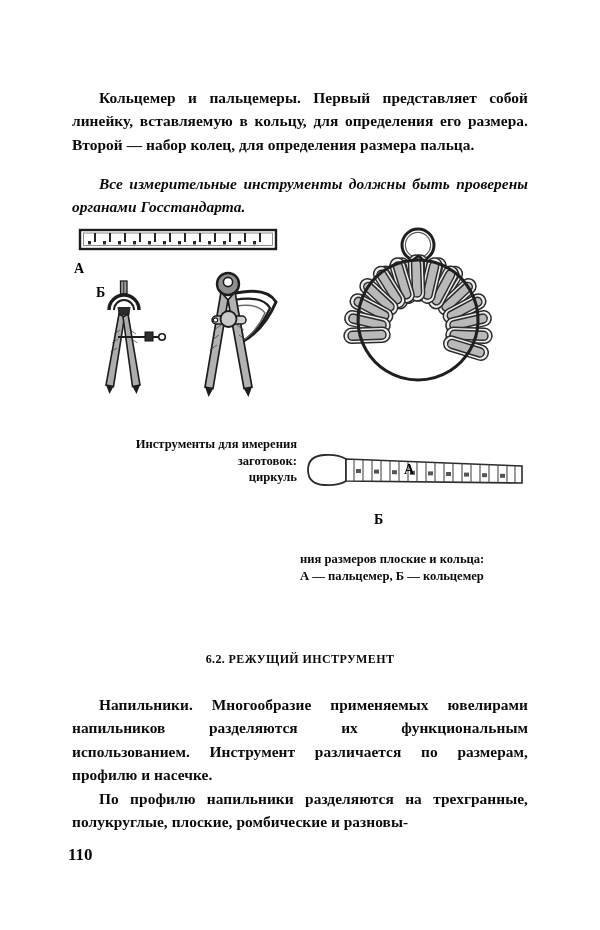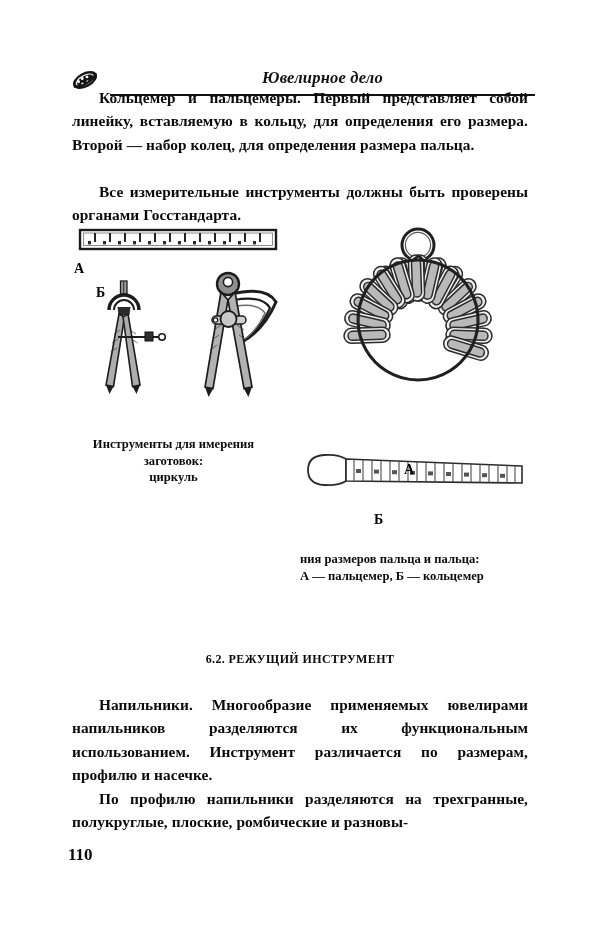--- a/index.html
+++ b/index.html
@@ -70,21 +70,21 @@
     text-align: justify;
     text-justify: inter-word;
     color: #0b0b0b;
     letter-spacing: 0.05px;
   }
   .body-text p {
     margin: 0;
     text-indent: 27px;
   }
   .p1 { top: 86px; }
-  .p2 { top: 180px; }
+  .p2 { top: 172px; font-style: italic; }
   .p3 { top: 693px; }
   .p4 { top: 787px; }
 
   .sec-head {
     position: absolute;
     left: 72px;
     top: 652px;
     width: 456px;
     text-align: center;
     font-weight: bold;
@@ -108,24 +108,24 @@
   .fig-right { left: 300px; top: 222px; width: 245px; height: 310px; }
 
   .caption {
     position: absolute;
     font-weight: bold;
     font-size: 12.6px;
     line-height: 16.5px;
     color: #0b0b0b;
   }
   .cap-left {
-    left: 56px;
+    left: 62px;
     top: 436px;
     width: 235px;
-    text-align: center;
+    text-align: right;
   }
   .cap-right {
     left: 300px;
     top: 551px;
     width: 245px;
     text-align: left;
   }
   .cap-line { display: block; white-space: nowrap; }
   .cap-right .cap-line { white-space: normal; }
 
@@ -140,41 +140,20 @@
   .lbl-a-gauge   { left: 404px; top: 462px; }
   .lbl-b-gauge   { left: 374px; top: 512px; }
 
   svg { display: block; overflow: visible; }
 </style>
 </head>
 <body>
 
 <div class="page">
 
-  <div class="header">
-
-    <div class="header-icon">
-      <svg width="30" height="28" viewBox="0 0 30 28">
-        <g transform="rotate(-28 15 14)">
-          <ellipse cx="15" cy="14" rx="13" ry="7.5" fill="#141414"></ellipse>
-          <ellipse cx="15" cy="14" rx="9.5" ry="4.6" fill="none" stroke="#ffffff" stroke-width="1.1"></ellipse>
-          <circle cx="8.5" cy="12.4" r="1.5" fill="#ffffff"></circle>
-          <circle cx="13.2" cy="11.4" r="1.5" fill="#ffffff"></circle>
-          <circle cx="18.2" cy="12.2" r="1.4" fill="#ffffff"></circle>
-          <circle cx="11.0" cy="16.2" r="1.2" fill="#ffffff"></circle>
-          <circle cx="16.6" cy="16.6" r="1.2" fill="#ffffff"></circle>
-          <path d="M2 14.6 q13 7 26 -1.2" fill="none" stroke="#141414" stroke-width="2.2"></path>
-        </g>
-      </svg>
-    </div>
-
-    <div class="header-title">Ювелирное дело</div>
-
-    <div class="header-rule"></div>
-  </div>
 
   <div class="body-text p1">
     <p>Кольцемер и пальцемеры. Первый представляет собой линейку, вставляемую в кольцу, для определения его размера. Второй — набор колец, для определения размера пальца.</p>
   </div>
 
   <div class="body-text p2">
     <p>Все измерительные инструменты должны быть проверены органами Госстандарта.</p>
   </div>
 
   <div class="fig fig-left">
@@ -395,21 +374,21 @@
           <rect x="200" y="251.8" width="5" height="4"></rect>
         </g>
       </g>
     </svg>
   </div>
 
   <div class="fig-label lbl-a-gauge">А</div>
   <div class="fig-label lbl-b-gauge">Б</div>
 
   <div class="caption cap-right">
-    <span class="cap-line">ния размеров пальца и пальца:</span>
+    <span class="cap-line">ния размеров плоские и кольца:</span>
     <span class="cap-line">А — пальцемер, Б — кольцемер</span>
   </div>
 
   <div class="sec-head">6.2. РЕЖУЩИЙ ИНСТРУМЕНТ</div>
 
   <div class="body-text p3">
     <p>Напильники. Многообразие применяемых ювелирами напильников разделяются их функциональным использованием. Инструмент различается по размерам, профилю и насечке.</p>
   </div>
 
   <div class="body-text p4">

